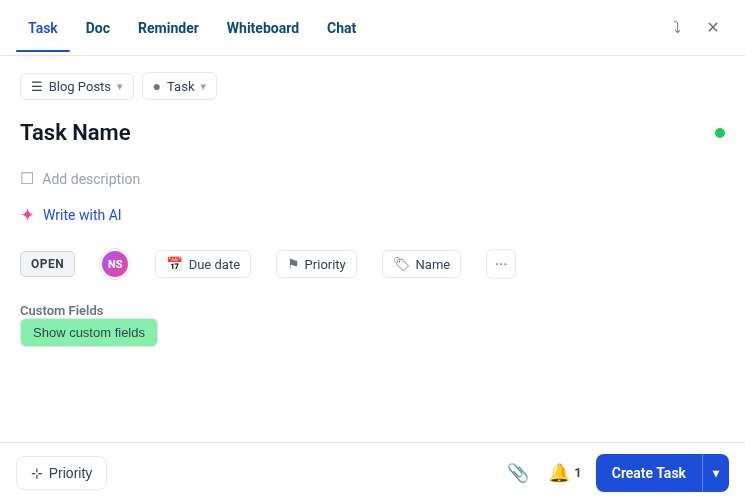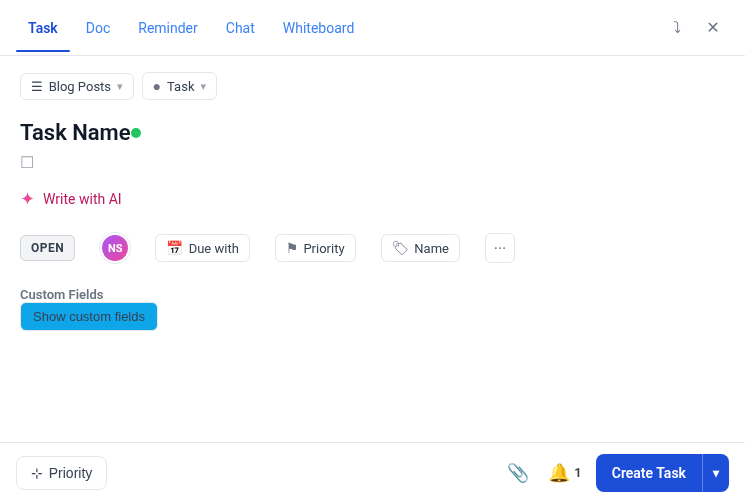--- a/index.html
+++ b/index.html
@@ -17,25 +17,25 @@
       display: flex;
       align-items: center;
       padding: 0 16px;
       height: 56px;
       border-bottom: 1px solid #e5e7eb;
       gap: 4px;
     }
     .nav-tab {
       padding: 8px 12px;
       font-size: 14px;
-      color: #3b82f6;
+      color: #0c4a6e;
       cursor: pointer;
       border-radius: 6px;
       position: relative;
-      font-weight: 400;
+      font-weight: 700;
     }
     .nav-tab.active {
       color: #1d4ed8;
       font-weight: 600;
     }
     .nav-tab.active::after {
       content: '';
       position: absolute;
       bottom: -8px;
       left: 0;
@@ -81,20 +81,22 @@
       color: #374151;
       cursor: pointer;
       background: #fff;
     }
     .breadcrumb-pill .chevron { color: #9ca3af; font-size: 11px; }
 
     
     .task-name-row {
       display: flex;
       align-items: center;
+      justify-content: space-between;
+      margin-bottom: 16px;
     }
     .task-name {
       font-size: 22px;
       font-weight: 600;
       color: #111827;
     }
     .green-dot {
       width: 10px;
       height: 10px;
       background: #22c55e;
@@ -201,21 +203,21 @@
     .show-fields-btn {
       display: inline-flex;
       align-items: center;
       gap: 6px;
       padding: 6px 12px;
       border: 1px solid #e5e7eb;
       border-radius: 6px;
       font-size: 13px;
       color: #374151;
       cursor: pointer;
-      background: #0ea5e9;
+      background: #86efac;
     }
 
     
     .footer {
       position: absolute;
       bottom: 0;
       left: 0;
       right: 0;
       height: 60px;
       border-top: 1px solid #e5e7eb;
@@ -281,22 +283,22 @@
       font-size: 12px;
     }
   </style>
 </head>
 <body>
 
 <nav class="nav-bar">
   <div class="nav-tab active">Task</div>
   <div class="nav-tab">Doc</div>
   <div class="nav-tab">Reminder</div>
+  <div class="nav-tab">Whiteboard</div>
   <div class="nav-tab">Chat</div>
-  <div class="nav-tab">Whiteboard</div>
   <div class="nav-spacer"></div>
   <div class="nav-icon-btn">
     <span>⤵</span>
   </div>
   <div class="nav-icon-btn">
     <span>✕</span>
   </div>
 </nav>
 
 <div class="main-content">
@@ -314,33 +316,34 @@
     </div>
   </div>
 
   <div class="task-name-row">
     <h1 class="task-name" contenteditable="true" style="">Task Name</h1>
     <div class="green-dot"></div>
   </div>
 
   <div class="desc-row">
     <span class="desc-icon">☐</span>
+    <span style="color:#9ca3af;">Add description</span>
   </div>
 
   <div class="ai-row">
     <span class="ai-sparkle">✦</span>
-    <span style="color:#be185d;">Write with AI</span>
+    <span style="color:#1d4ed8;">Write with AI</span>
   </div>
 
   <div class="action-row">
     <div class="status-badge">OPEN</div>
     <div class="avatar-btn">NS</div>
     <div class="action-btn">
       <span class="btn-icon">📅</span>
-      <span>Due with</span>
+      <span>Due date</span>
     </div>
     <div class="action-btn">
       <span class="btn-icon">⚑</span>
       <span>Priority</span>
     </div>
     <div class="action-btn">
       <span class="btn-icon">🏷</span>
       <span>Name</span>
     </div>
     <div class="more-btn">

